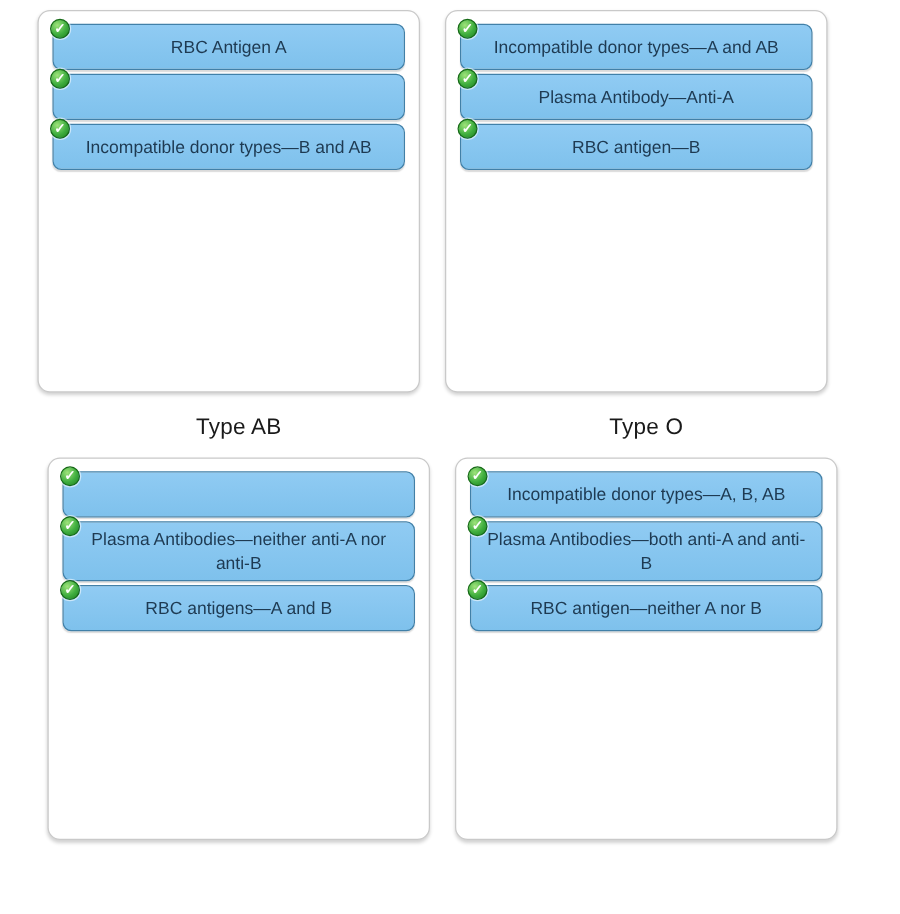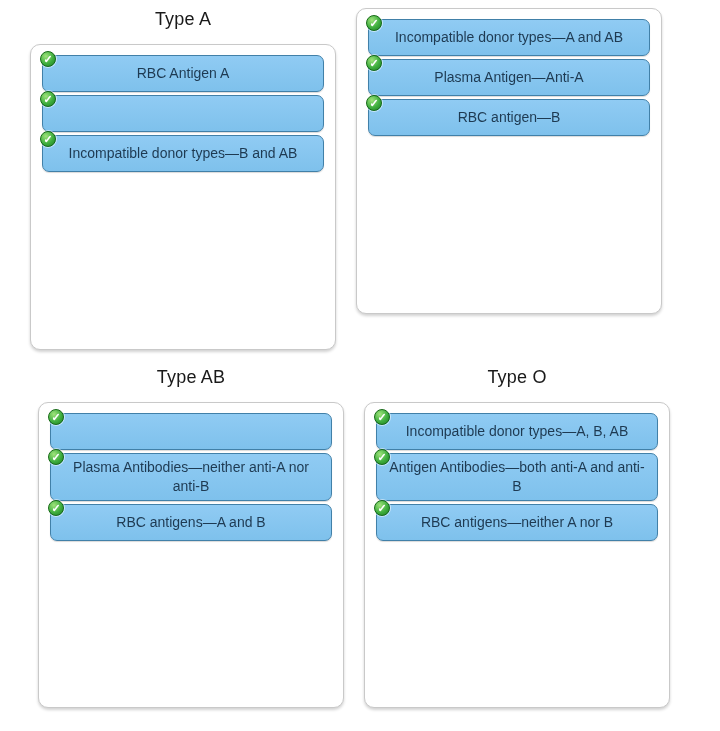--- a/index.html
+++ b/index.html
@@ -68,21 +68,20 @@
   }
 </style>
 </head>
 <body>
 
 <div class="board">
 
   <div class="row">
 
     <section class="cell">
-      <h2 class="group-title">Type A</h2>
       <div class="zone">
         <div class="card">
           <span class="check-badge">✓</span>
           <span class="card-label">RBC Antigen A</span>
         </div>
         <div class="card">
           <span class="check-badge">✓</span>
         </div>
         <div class="card">
           <span class="check-badge">✓</span>
@@ -92,21 +91,21 @@
     </section>
 
     <section class="cell">
       <div class="zone">
         <div class="card">
           <span class="check-badge">✓</span>
           <span class="card-label">Incompatible donor types—A and AB</span>
         </div>
         <div class="card">
           <span class="check-badge">✓</span>
-          <span class="card-label">Plasma Antigen—Anti-A</span>
+          <span class="card-label">Plasma Antibody—Anti-A</span>
         </div>
         <div class="card">
           <span class="check-badge">✓</span>
           <span class="card-label">RBC antigen—B</span>
         </div>
       </div>
     </section>
 
   </div>
 
@@ -131,24 +130,24 @@
 
     <section class="cell">
       <h2 class="group-title">Type O</h2>
       <div class="zone">
         <div class="card">
           <span class="check-badge">✓</span>
           <span class="card-label">Incompatible donor types—A, B, AB</span>
         </div>
         <div class="card">
           <span class="check-badge">✓</span>
-          <span class="card-label">Antigen Antibodies—both anti-A and anti-B</span>
+          <span class="card-label">Plasma Antibodies—both anti-A and anti-B</span>
         </div>
         <div class="card">
           <span class="check-badge">✓</span>
-          <span class="card-label">RBC antigens—neither A nor B</span>
+          <span class="card-label">RBC antigen—neither A nor B</span>
         </div>
       </div>
     </section>
 
   </div>
 
 </div>
 
 </body></html>

